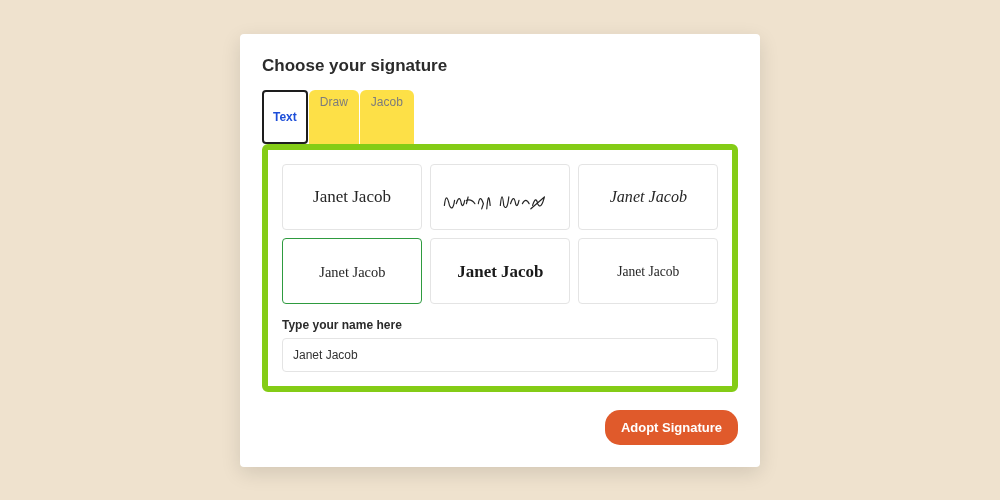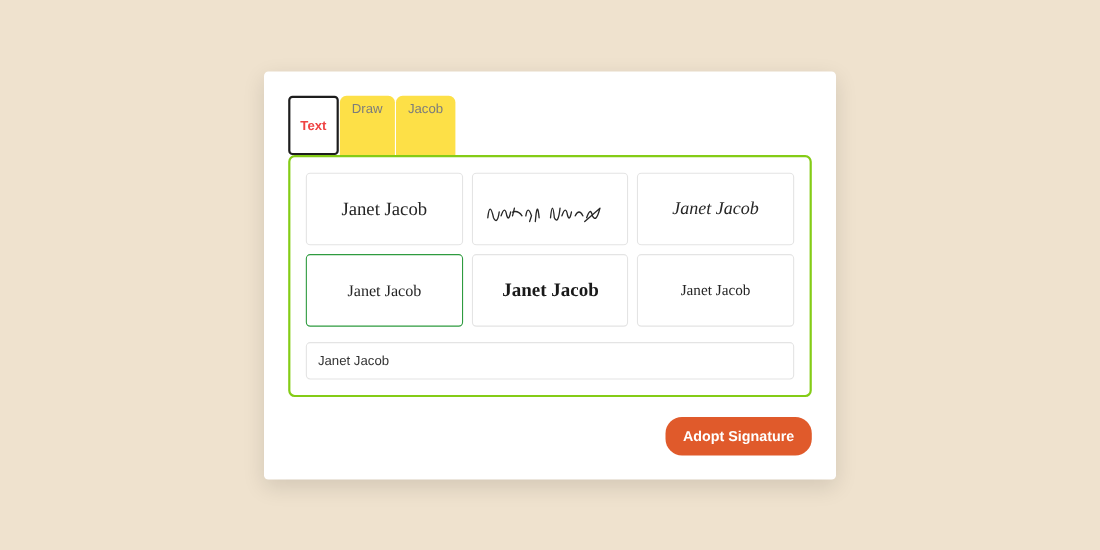--- a/index.html
+++ b/index.html
@@ -37,26 +37,26 @@
     background: #fde047;
     color: #7c7c7c;
     border-top-left-radius: 6px;
     border-top-right-radius: 6px;
     cursor: pointer;
   }
   .tab.active {
     background: #fff;
     border: 2px solid #1d1d1d;
     border-radius: 4px;
-    color: #ef4444;
+    color: #1d4ed8;
     font-weight: 600;
     padding: 18px 9px;
   }
   .panel {
-    border: 2px solid #84cc16;
+    border: 6px solid #84cc16;
     border-radius: 6px;
     padding: 14px;
   }
   .grid {
     display: grid;
     grid-template-columns: repeat(3, 1fr);
     gap: 8px;
     margin-bottom: 14px;
   }
   .sig {
@@ -98,20 +98,21 @@
     border: none;
     border-radius: 15px;
     padding: 10px 16px;
     cursor: pointer;
   }
 </style>
 </head>
 <body>
 
 <div class="modal">
+  <div class="title">Choose your signature</div>
 
   <div class="tabs">
     <div class="tab active">Text</div>
     <div class="tab">Draw</div>
     <div class="tab">Jacob</div>
   </div>
 
   <div class="panel">
     <div class="grid">
       <div class="sig">
@@ -137,19 +138,20 @@
           <text x="70" y="27" text-anchor="middle" font-family="'Brush Script MT',cursive" font-weight="700" font-size="20" fill="#1a1a1a">Janet Jacob</text>
         </svg>
       </div>
       <div class="sig">
         <svg viewBox="0 0 140 40">
           <text x="70" y="26" text-anchor="middle" font-family="'Segoe Script','Brush Script MT',cursive" font-size="16" fill="#262626">Janet Jacob</text>
         </svg>
       </div>
     </div>
 
+    <div class="field-label">Type your name here</div>
     <input class="name-input" type="text" value="Janet Jacob" style="">
   </div>
 
   <div class="footer">
     <button class="adopt-btn">Adopt Signature</button>
   </div>
 </div>
 
 </body></html>

